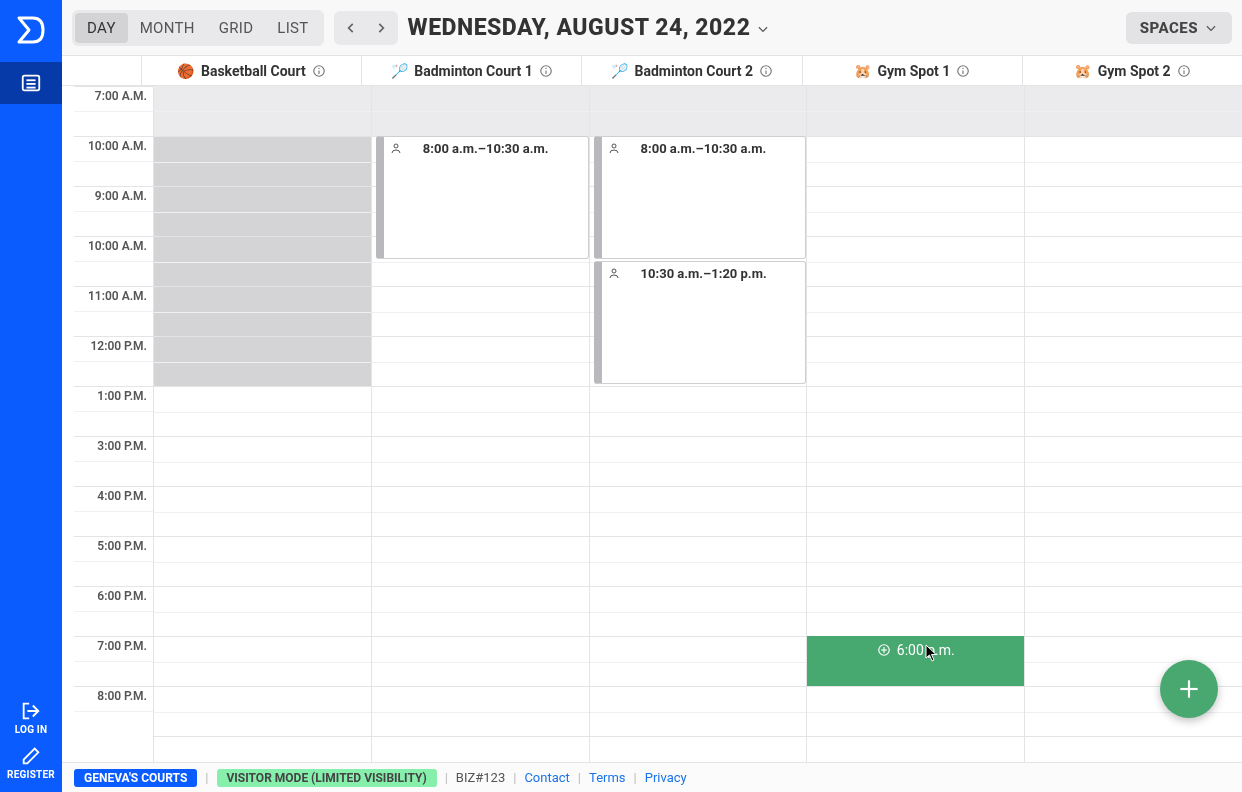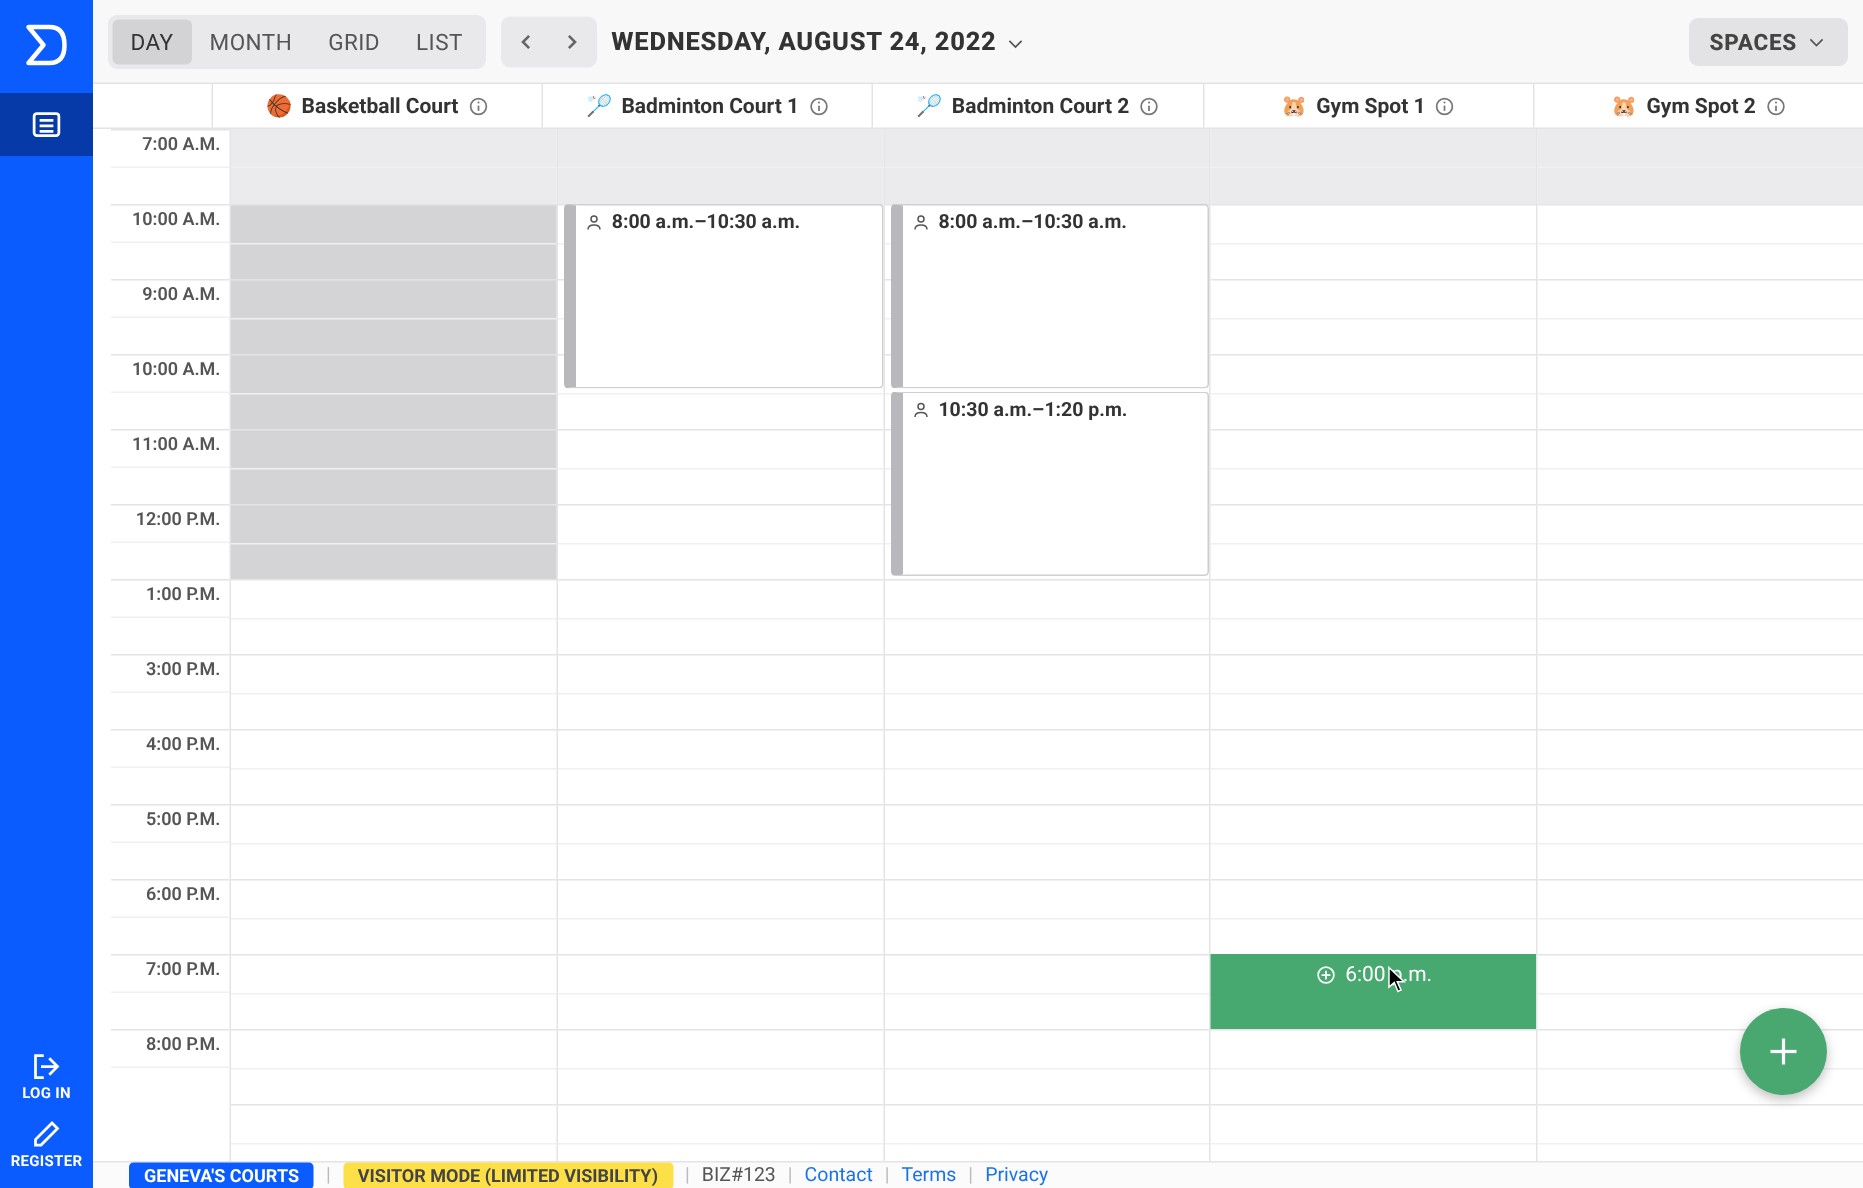--- a/index.html
+++ b/index.html
@@ -18,21 +18,21 @@
   
   .main { flex: 1; display: flex; flex-direction: column; background: #ffffff; }
 
   
   .topbar { height: 56px; background: #f8f8f9; border-bottom: 1px solid #e4e4e6; display:flex; align-items:center; padding: 0 10px; gap: 10px; }
   .view-group { display:flex; background:#e9e9eb; border-radius:6px; padding:3px; gap:0; }
   .view-tab { padding: 6px 12px; font-size: 15px; font-weight: 400; color:#555; border-radius:4px; cursor:pointer; letter-spacing:.3px; }
   .view-tab.active { background:#d3d3d6; color:#333; }
   .nav-group { display:flex; background:#e9e9eb; border-radius:6px; padding:3px; gap:2px; }
   .nav-btn { width:28px; height:28px; display:flex; align-items:center; justify-content:center; border-radius:4px; cursor:pointer; color:#666; }
-  .date-title { font-size: 17px; font-weight: 800; letter-spacing: .5px; color:#333; display:flex; align-items:center; gap:6px; }
+  .date-title { font-size: 23px; font-weight: 800; letter-spacing: .5px; color:#333; display:flex; align-items:center; gap:6px; }
   .date-title svg { margin-top:2px; }
   .right-spacer { flex:1; }
   .spaces-btn { background:#e3e3e5; border-radius:6px; padding:7px 14px; font-size:15px; font-weight:800; letter-spacing:.5px; color:#444; display:flex; align-items:center; gap:6px; cursor:pointer; }
 
   
   .cal-header { height: 30px; display:flex; border-bottom:1px solid #e4e4e6; background:#fff; }
   .time-gutter-head { width: 80px; border-right:1px solid #e4e4e6; }
   .col-head { flex:1; border-right:1px solid #e4e4e6; display:flex; align-items:center; justify-content:center; gap:6px; font-size:14px; font-weight:700; color:#333; }
   .col-head:last-child { border-right:none; }
   .info-ic { color:#777; }
@@ -51,35 +51,35 @@
   .col:last-child { border-right:none; }
   .col .hour { height:50px; border-top:1px solid #e4e4e6; position:relative; }
   .col .hour::after { content:""; position:absolute; left:0; right:0; top:50%; border-top:1px solid #f0f0f2; }
   .col .hour.first { border-top:none; }
 
   
   .shade-top { position:absolute; left:0; right:0; top:0; height:50px; background:#ebebed; }
   .shade-block { position:absolute; left:0; right:0; background:#d4d4d7; }
 
   
-  .event { position:absolute; left:4px; right:0; background:#fff; border:1px solid #cfcfd2; border-left:8px solid #b8b8bd; border-radius:3px; padding:4px 6px; font-size:13px; color:#444; display:flex; gap:6px; align-items:flex-start; }
+  .event { position:absolute; left:4px; right:0; background:#fff; border:1px solid #cfcfd2; border-left:8px solid #b8b8bd; border-radius:3px; padding:4px 6px; font-size:13px; color:#444; display:flex; gap:21px; align-items:flex-start; }
   .event svg { flex-shrink:0; margin-top:1px; }
   .event-time { font-weight:700; color:#333; }
 
   .new-slot { position:absolute; left:0; right:0; background:#47a970; color:#fff; display:flex; align-items:flex-start; justify-content:center; gap:6px; padding-top:6px; font-size:14px; cursor:pointer; }
   .new-slot svg { margin-top:1px; }
 
   
   .fab { position:absolute; right:24px; bottom:44px; width:58px; height:58px; border-radius:50%; background:#48a870; color:#fff; display:flex; align-items:center; justify-content:center; box-shadow:0 3px 8px rgba(0,0,0,.25); cursor:pointer; }
 
   
-  .status { height:18px; border-top:1px solid #e4e4e6; background:#fbfbfb; display:flex; align-items:center; padding:0 24px; gap:8px; font-size:13px; color:#555; }
+  .status { height:30px; border-top:1px solid #e4e4e6; background:#fbfbfb; display:flex; align-items:center; padding:0 12px; gap:8px; font-size:13px; color:#555; }
   .pill { padding:2px 10px; border-radius:3px; font-weight:700; font-size:12px; }
   .pill.blue { background:#0a5cff; color:#fff; }
-  .pill.gray { background:#fde047; color:#444; }
+  .pill.gray { background:#86efac; color:#444; }
   .sep { color:#bbb; }
   .link { color:#1a73e8; cursor:pointer; }
 
   
   .cursor { position:absolute; }
 </style>
 </head>
 <body>
 
 <div class="sidebar">

